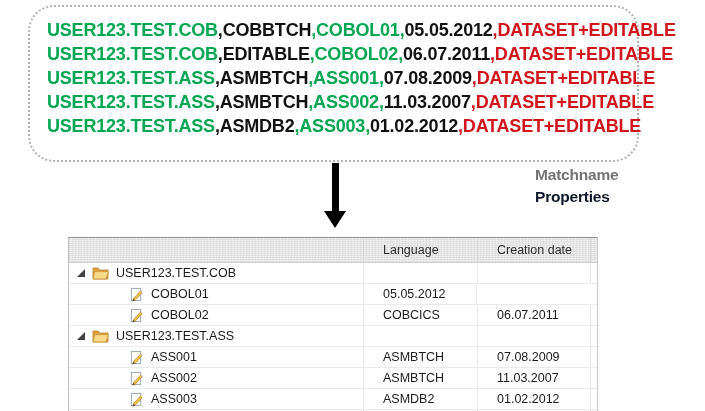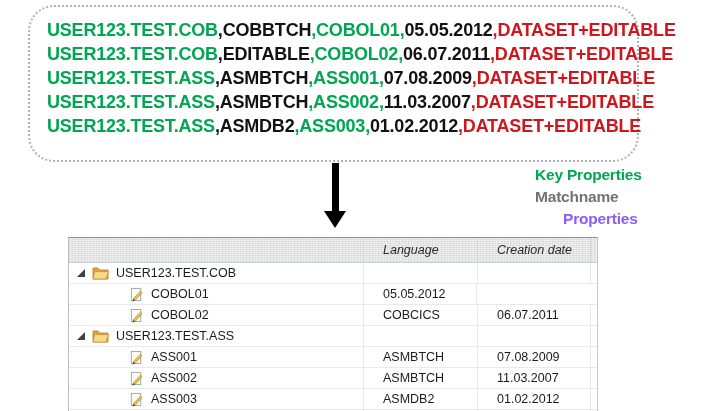--- a/index.html
+++ b/index.html
@@ -26,38 +26,38 @@
   .arrow-shaft { position:absolute; left:332px; top:163px; width:7px; height:49px; background:#000; }
   .arrow-head  { position:absolute; left:324px; top:211px; width:0; height:0;
                  border-left:11px solid transparent; border-right:11px solid transparent;
                  border-top:17px solid #000; }
 
   
   .legend { position:absolute; left:535px; top:164px; font-size:15.5px;
             font-weight:bold; line-height:22px; letter-spacing:-0.2px; }
   .legend .l-key   { color:#00A651; }
   .legend .l-match { color:#737373; }
-  .legend .l-prop  { color:#8b5cf6;margin-left:28px; }
+  .legend .l-prop  { color:#0f172a; }
 
   
   .table {
     position:absolute; left:68px; top:237px; width:530px; height:174px;
     box-sizing:border-box; overflow:hidden; background:#fff;
     border-top:1px solid #8f8f8f; border-left:1px solid #bfbfbf; border-right:1px solid #c9c9c9;
     font-size:12.5px; color:#1b1b1b;
   }
   .thead {
     display:flex; height:25px; box-sizing:border-box; align-items:center;
     border-bottom:1px solid #ccd1d5; color:#2b2b2b;
     background-color:#f0f0f0;
     background-image:
       repeating-linear-gradient(0deg, rgba(130,130,130,0.13) 0 1px, transparent 1px 2px),
       repeating-linear-gradient(90deg, rgba(130,130,130,0.10) 0 1px, transparent 1px 3px);
   }
-  .th { height:100%; display:flex; align-items:center; box-sizing:border-box;font-style:italic; }
+  .th { height:100%; display:flex; align-items:center; box-sizing:border-box; }
   .c1 { width:295px; }
   .c2 { width:114px; padding-left:19px; }
   .c3 { width:113px; padding-left:19px; }
   .th.c1, .th.c2, .th.c3 { border-right:1px solid #d6d6d6; }
 
   .trow { display:flex; height:21px; box-sizing:border-box; align-items:stretch;
           border-bottom:1px solid #e8ebee; background:#fff; }
   .td { display:flex; align-items:center; box-sizing:border-box; height:100%; }
   .td.c1, .td.c2, .td.c3 { border-right:1px solid #e8e8e8; }
 
@@ -86,21 +86,20 @@
     </div>
     <div class="csv-line">
       <span class="seg-key">USER123.TEST.ASS</span><span class="seg-prop">,ASMDB2</span><span class="seg-key">,ASS003,</span><span class="seg-prop">01.02.2012</span><span class="seg-match">,DATASET+EDITABLE</span>
     </div>
   </div>
 
   <div class="arrow-shaft"></div>
   <div class="arrow-head"></div>
 
   <div class="legend">
-    <div class="l-key">Key Properties</div>
     <div class="l-match">Matchname</div>
     <div class="l-prop">Properties</div>
   </div>
 
   <div class="table">
     <div class="thead">
       <div class="th c1"></div>
       <div class="th c2">Language</div>
       <div class="th c3">Creation date</div>
     </div>

